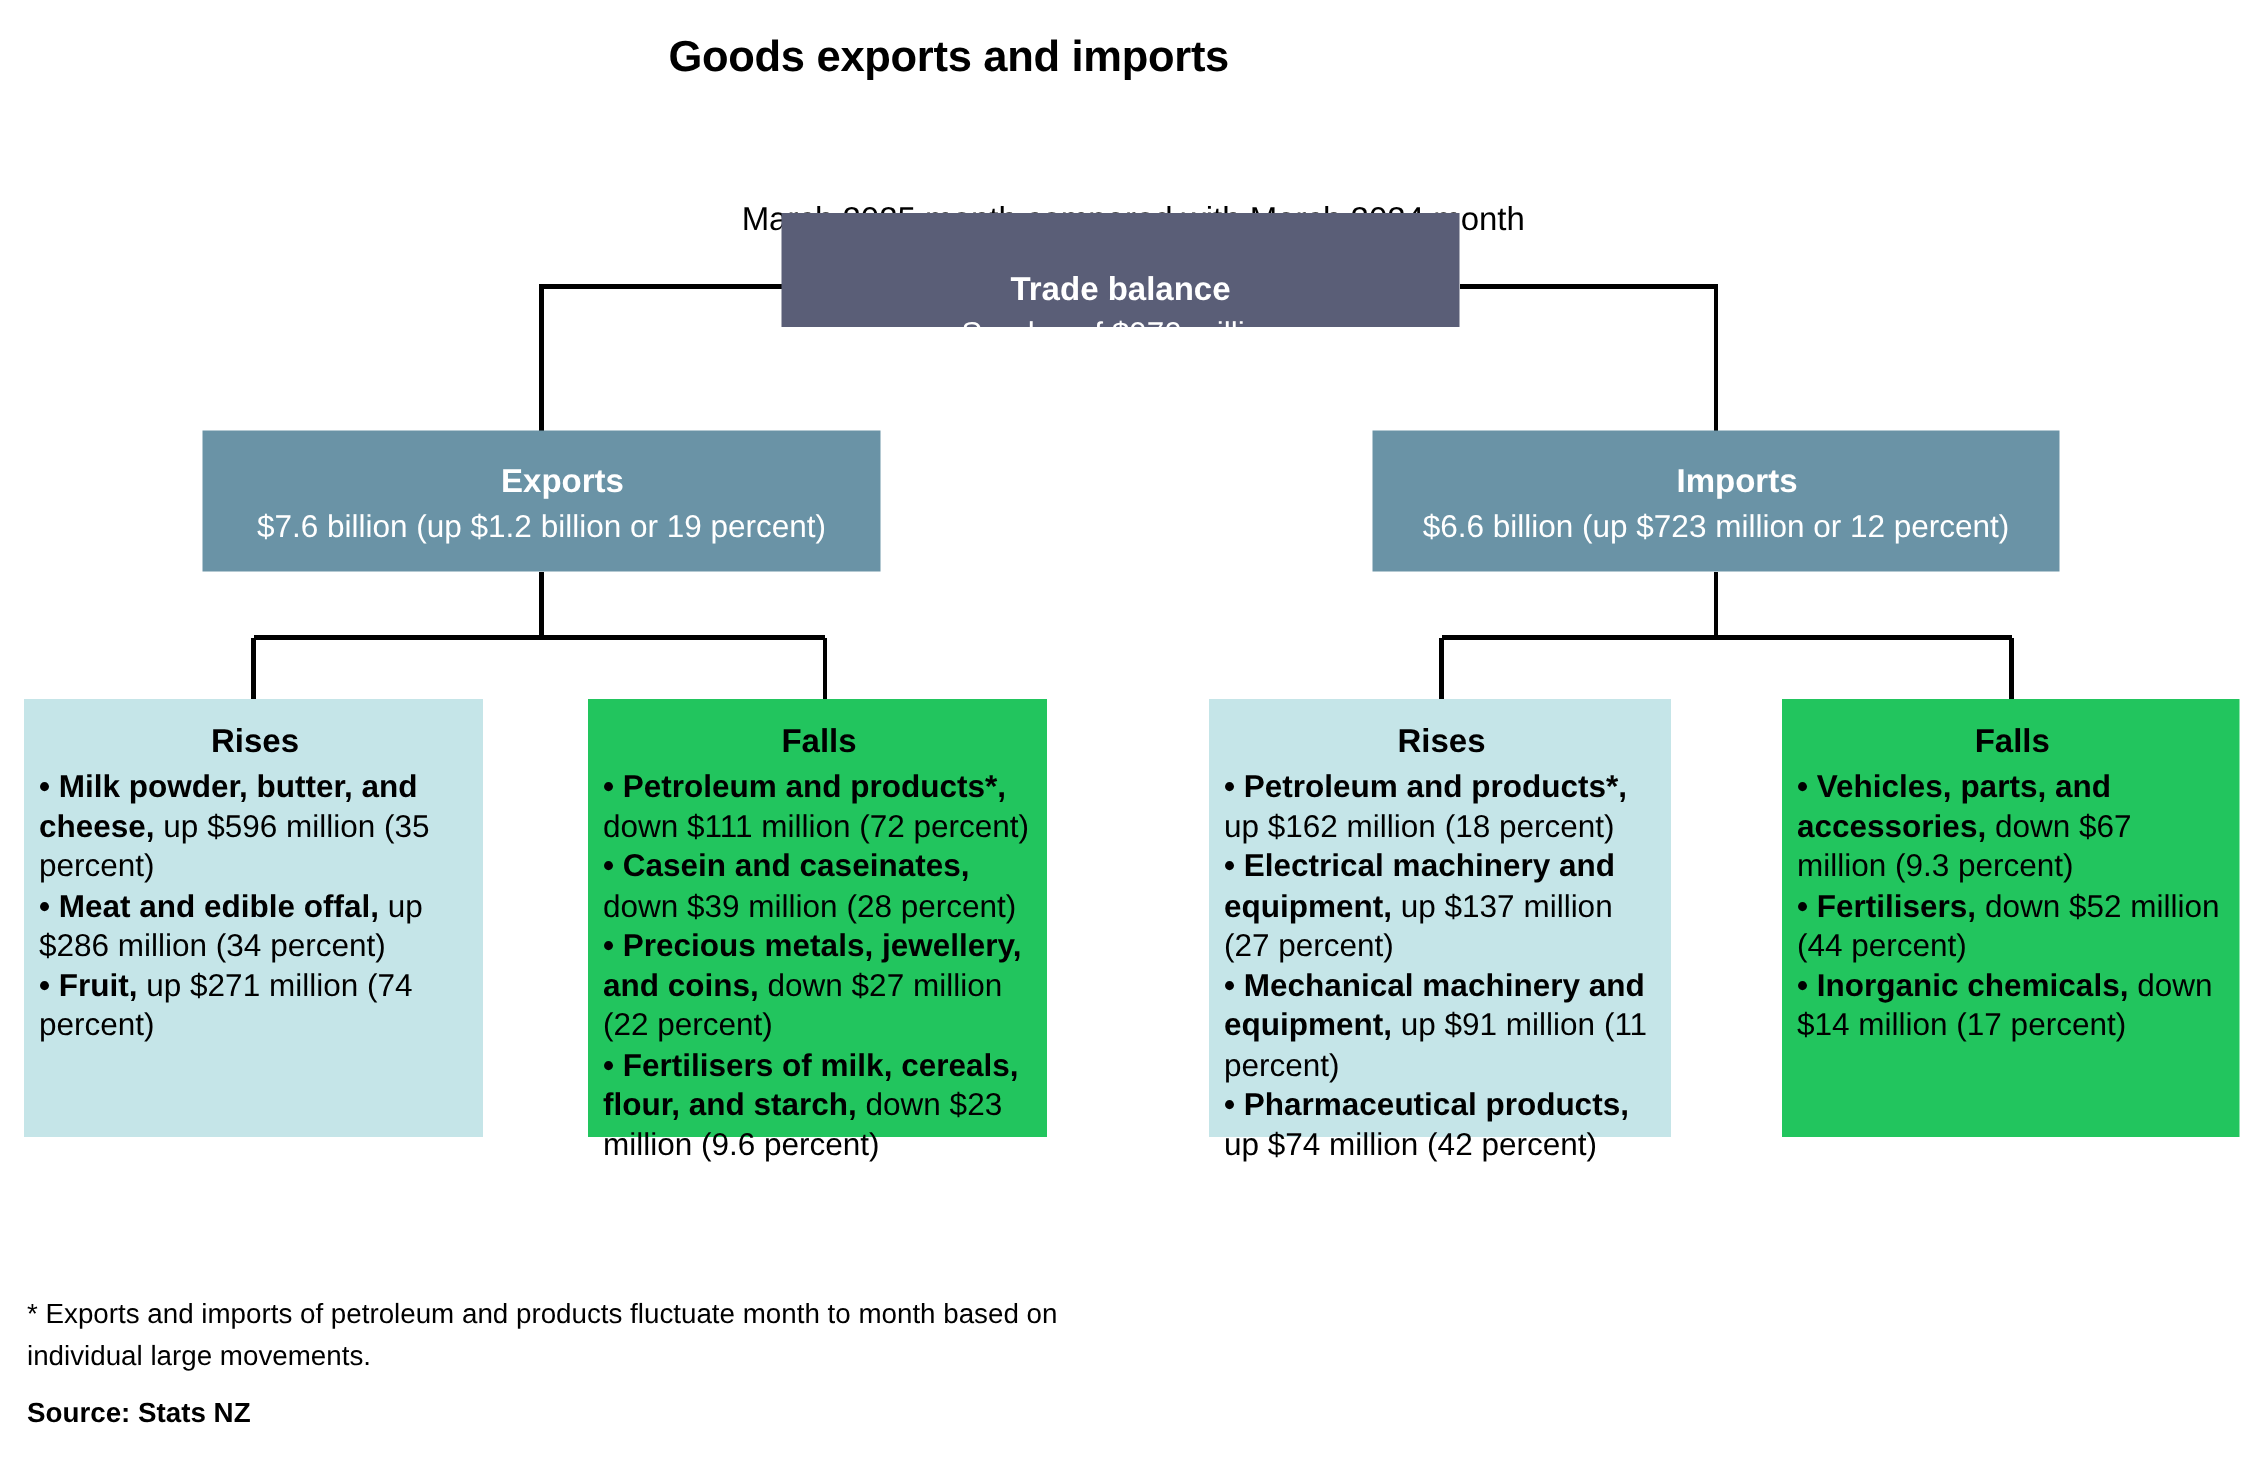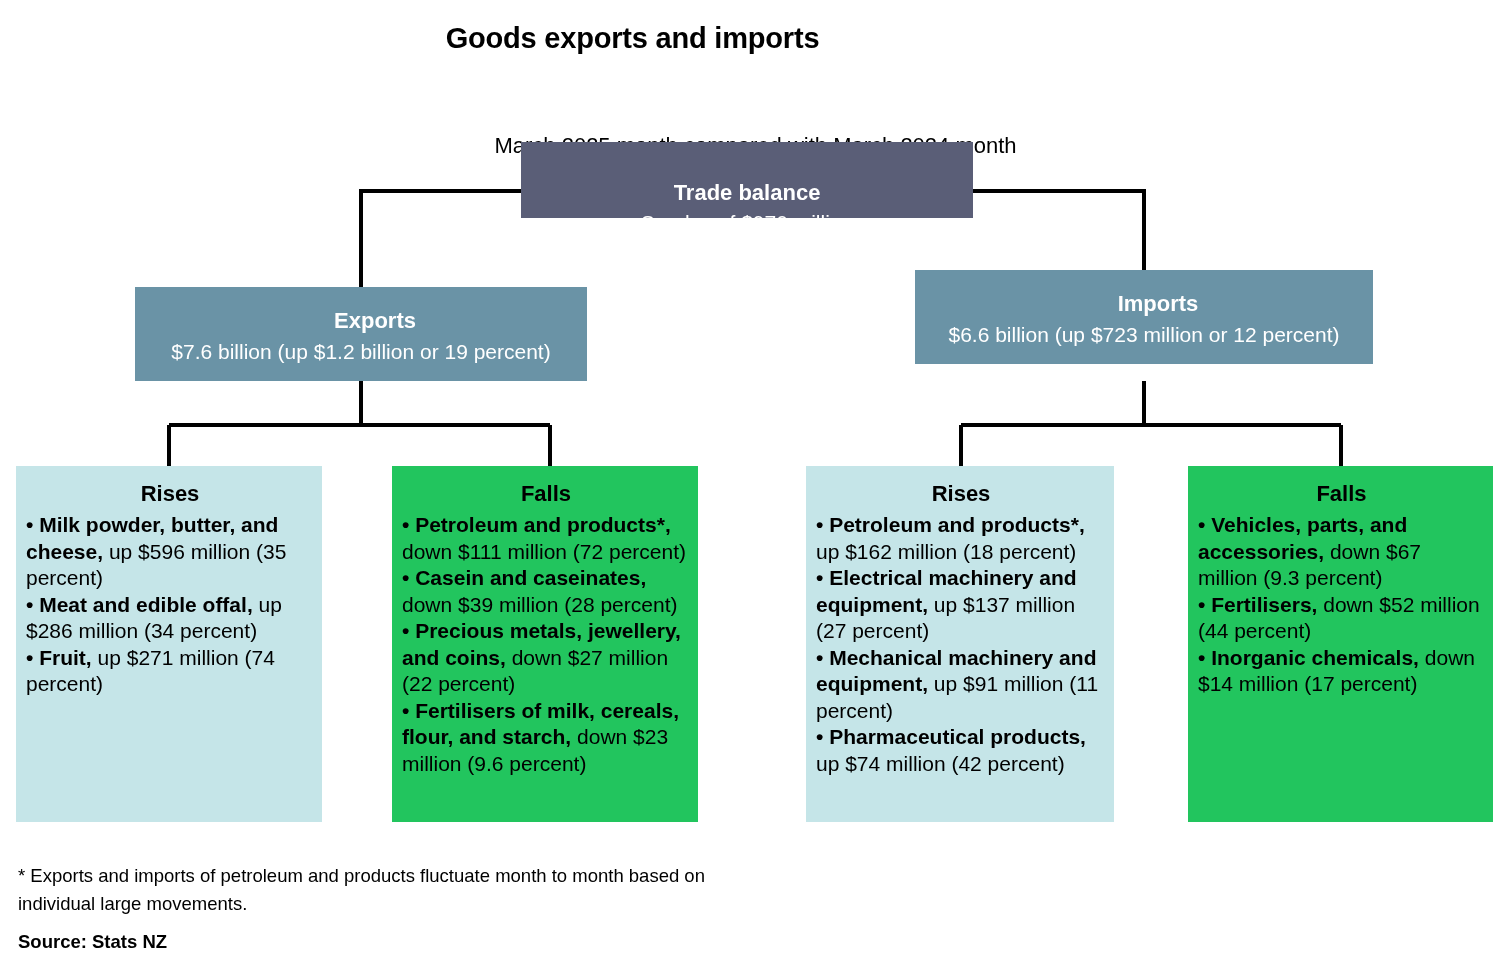--- a/index.html
+++ b/index.html
@@ -79,26 +79,26 @@
   
   .node-level2 {
     height: 94px;
     background: #6a93a6;
     color: #ffffff;
     padding-top: 18px;
   }
   .node-level2 .node-title { font-size: 22px; line-height: 31px; padding-left: 28px; }
   .node-level2 .node-sub   { font-size: 21px; line-height: 31px; }
   #node-exports { left: 135px; top: 287px; width: 452px; }
-  #node-imports { left: 915px; top: 270px; width: 458px; }
+  #node-imports { left: 915px; top: 287px; width: 458px; }
 
   
   .node-level3 {
     top: 466px;
-    height: 356px;
+    height: 292px;
     padding: 12px 8px 10px 10px;
   }
   .node-level3.rises { background: #c5e5e8; }
   .node-level3.falls { background: #22c55e; }
   .node-level3 .node-title {
     font-size: 22px;
     line-height: 31px;
     margin-bottom: 3px;
   }
   #node-exports-rises { left: 16px;   width: 306px; }

